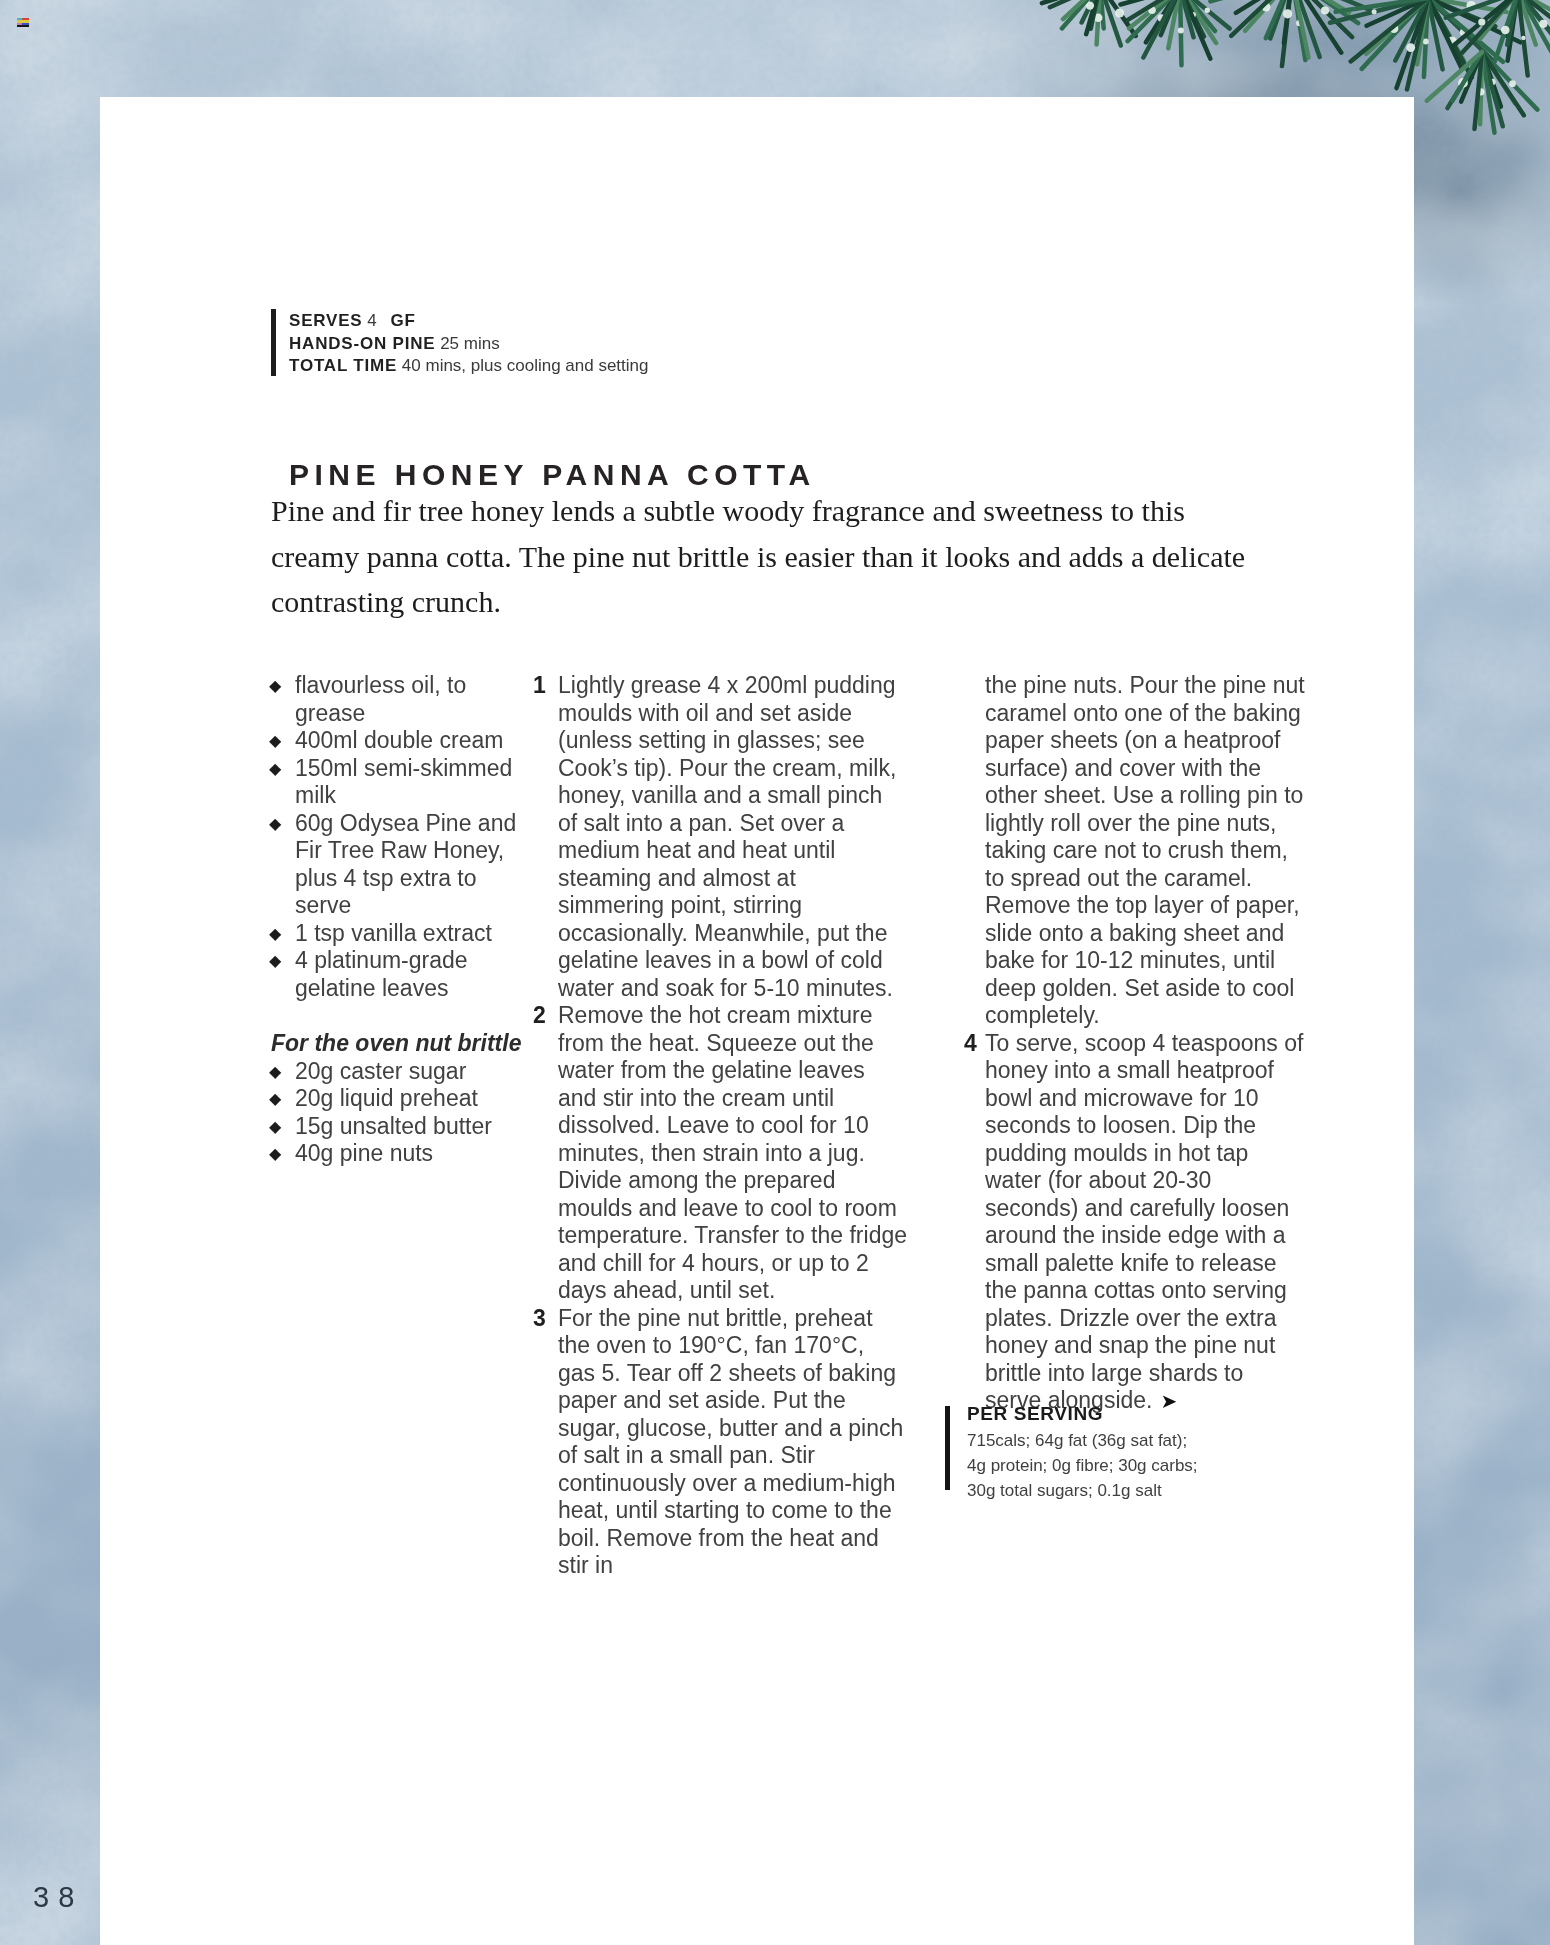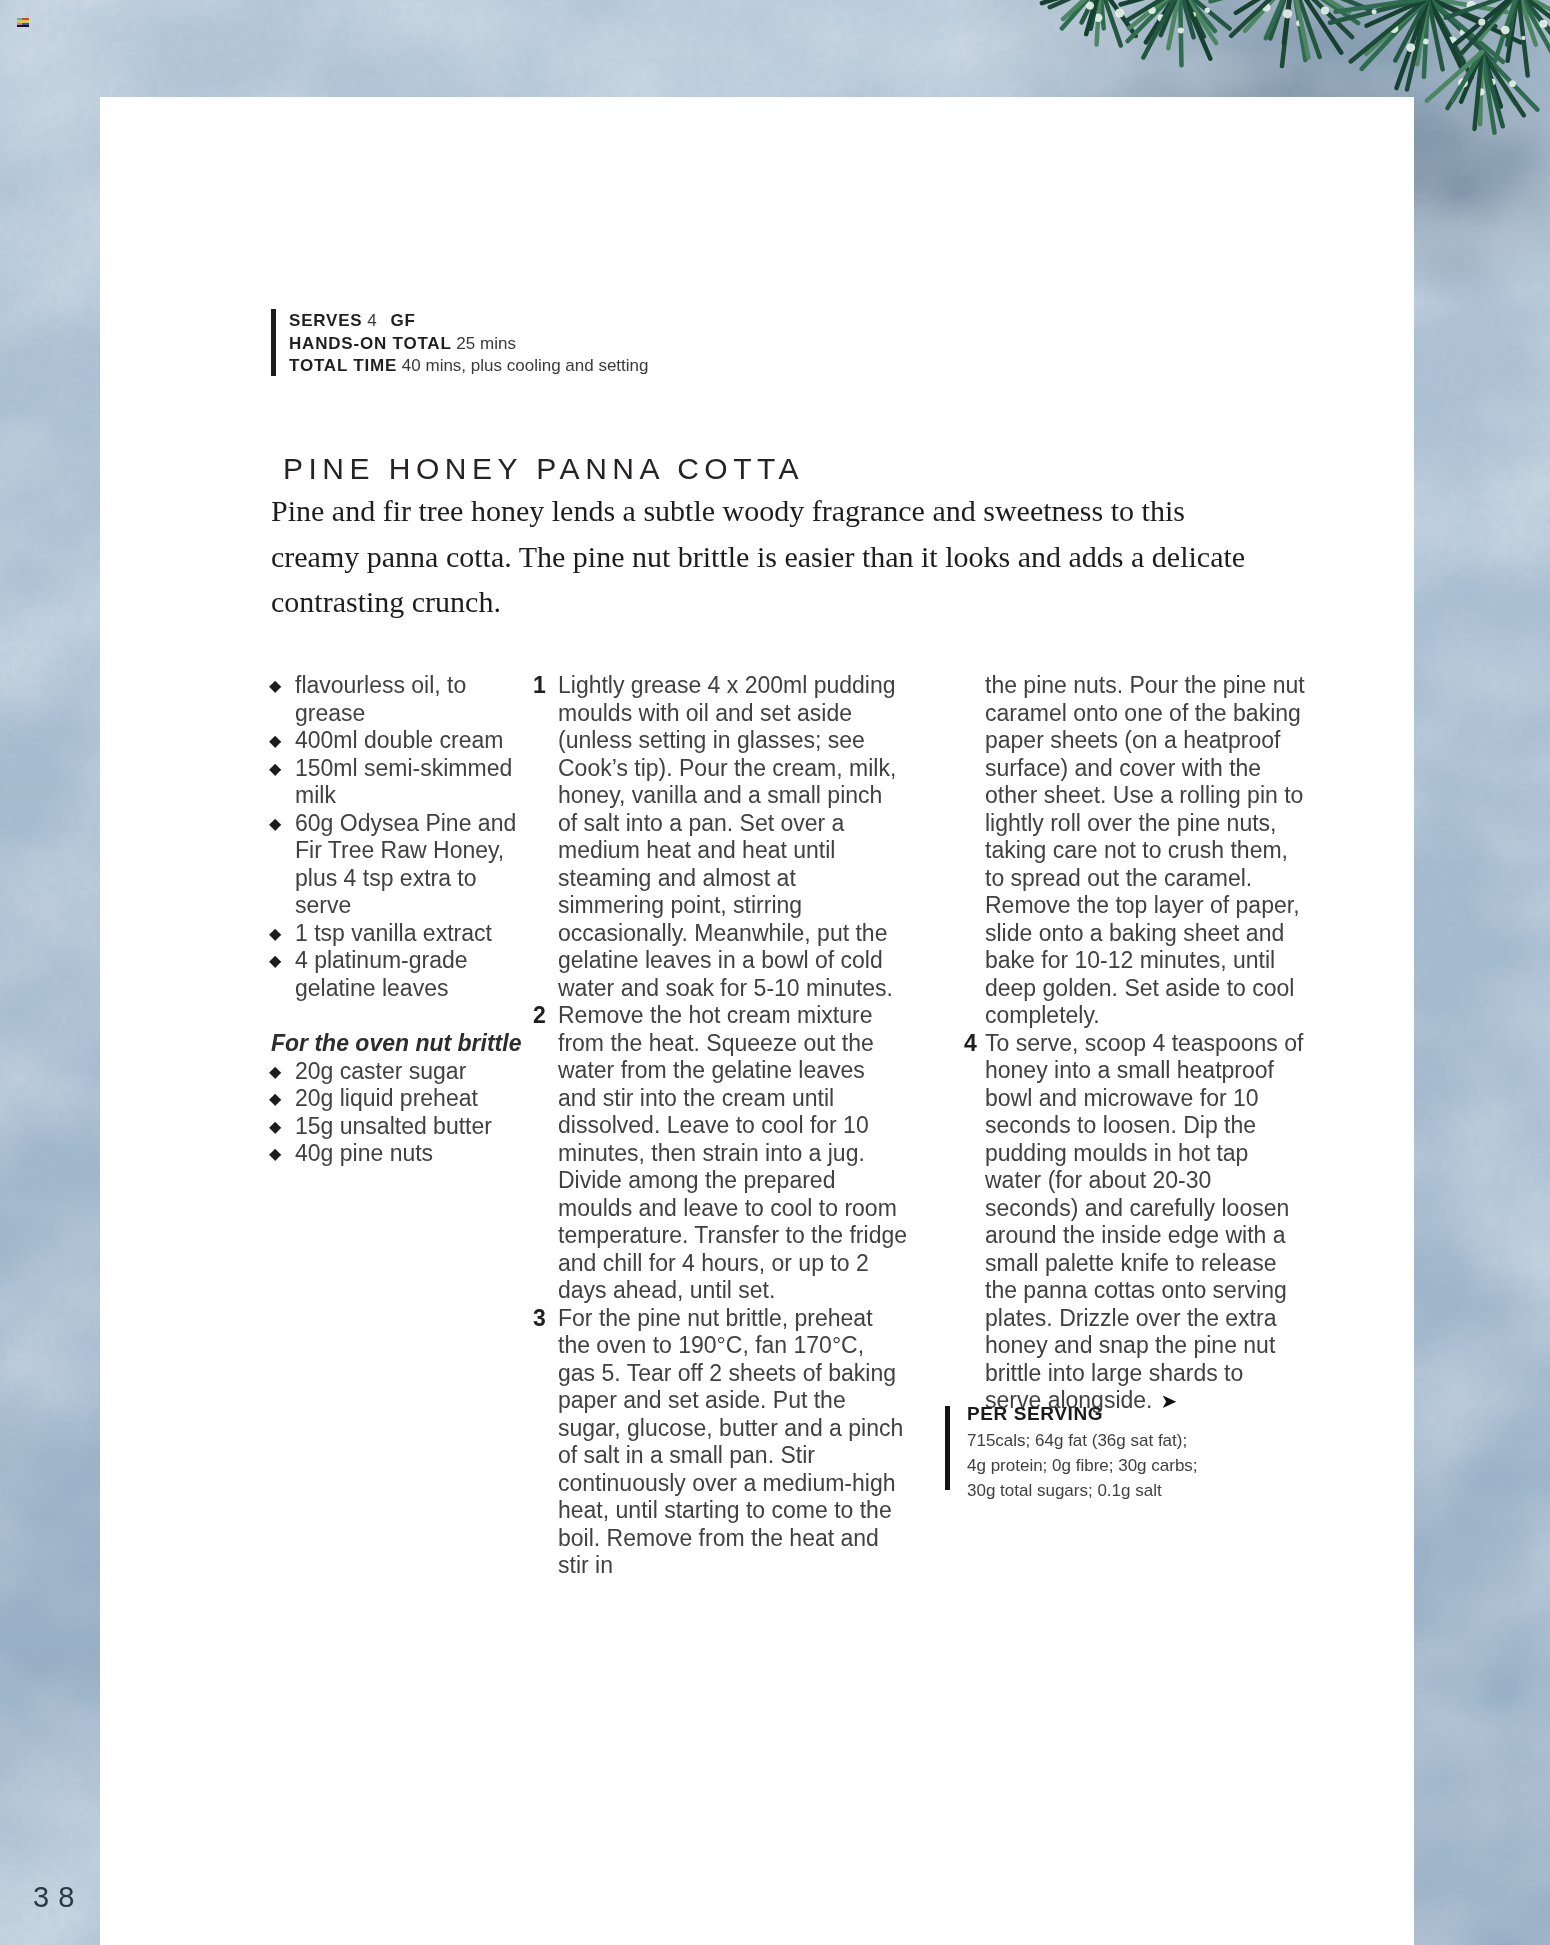--- a/index.html
+++ b/index.html
@@ -25,21 +25,21 @@
   .a4{background:#17141a;}
 
   .card{position:absolute;left:100px;top:97px;width:1314px;height:1866px;background:#ffffff;z-index:2;}
 
   .info{position:absolute;left:171px;top:212px;display:flex;}
   .info-bar{width:5px;height:67px;background:#1d1d1d;margin-right:13px;}
   .info-lines{font-size:17px;line-height:22.5px;color:#3a3a3a;padding-top:1px;}
   .lbl{font-weight:bold;color:#211f20;letter-spacing:.8px;}
   .gf{margin-left:9px;}
 
-  .title{position:absolute;left:171px;top:343px;margin:12px;font-size:30px;font-weight:normal;letter-spacing:5.5px;color:#272324;}
+  .title{position:absolute;left:171px;top:343px;margin:18px;font-size:30px;font-weight:bold;letter-spacing:5.5px;color:#272324;}
 
   .intro{position:absolute;left:171px;top:391px;width:990px;margin:0;
     font-family:"Liberation Serif","DejaVu Serif",serif;font-size:30px;line-height:45.5px;color:#1d1d1d;}
 
   .col{position:absolute;top:575px;font-size:23px;line-height:27.5px;color:#414141;}
   .col1{left:171px;width:252px;}
   .col2{left:433px;width:374px;}
   .col3{left:823px;width:382px;}
 
   ul.ing{list-style:none;margin:0;padding:0;}
@@ -220,21 +220,21 @@
 
     <div class="info">
       <div class="info-bar"></div>
       <div class="info-lines">
         <div>
           <span class="lbl">SERVES</span>
           <span>4</span>
           <span class="lbl gf">GF</span>
         </div>
         <div>
-          <span class="lbl">HANDS-ON TOTAL</span>
+          <span class="lbl">HANDS-ON PINE</span>
           <span>25 mins</span>
         </div>
         <div>
           <span class="lbl">TOTAL TIME</span>
           <span>40 mins, plus cooling and setting</span>
         </div>
       </div>
     </div>
 
     <h1 class="title">PINE HONEY PANNA COTTA</h1>

